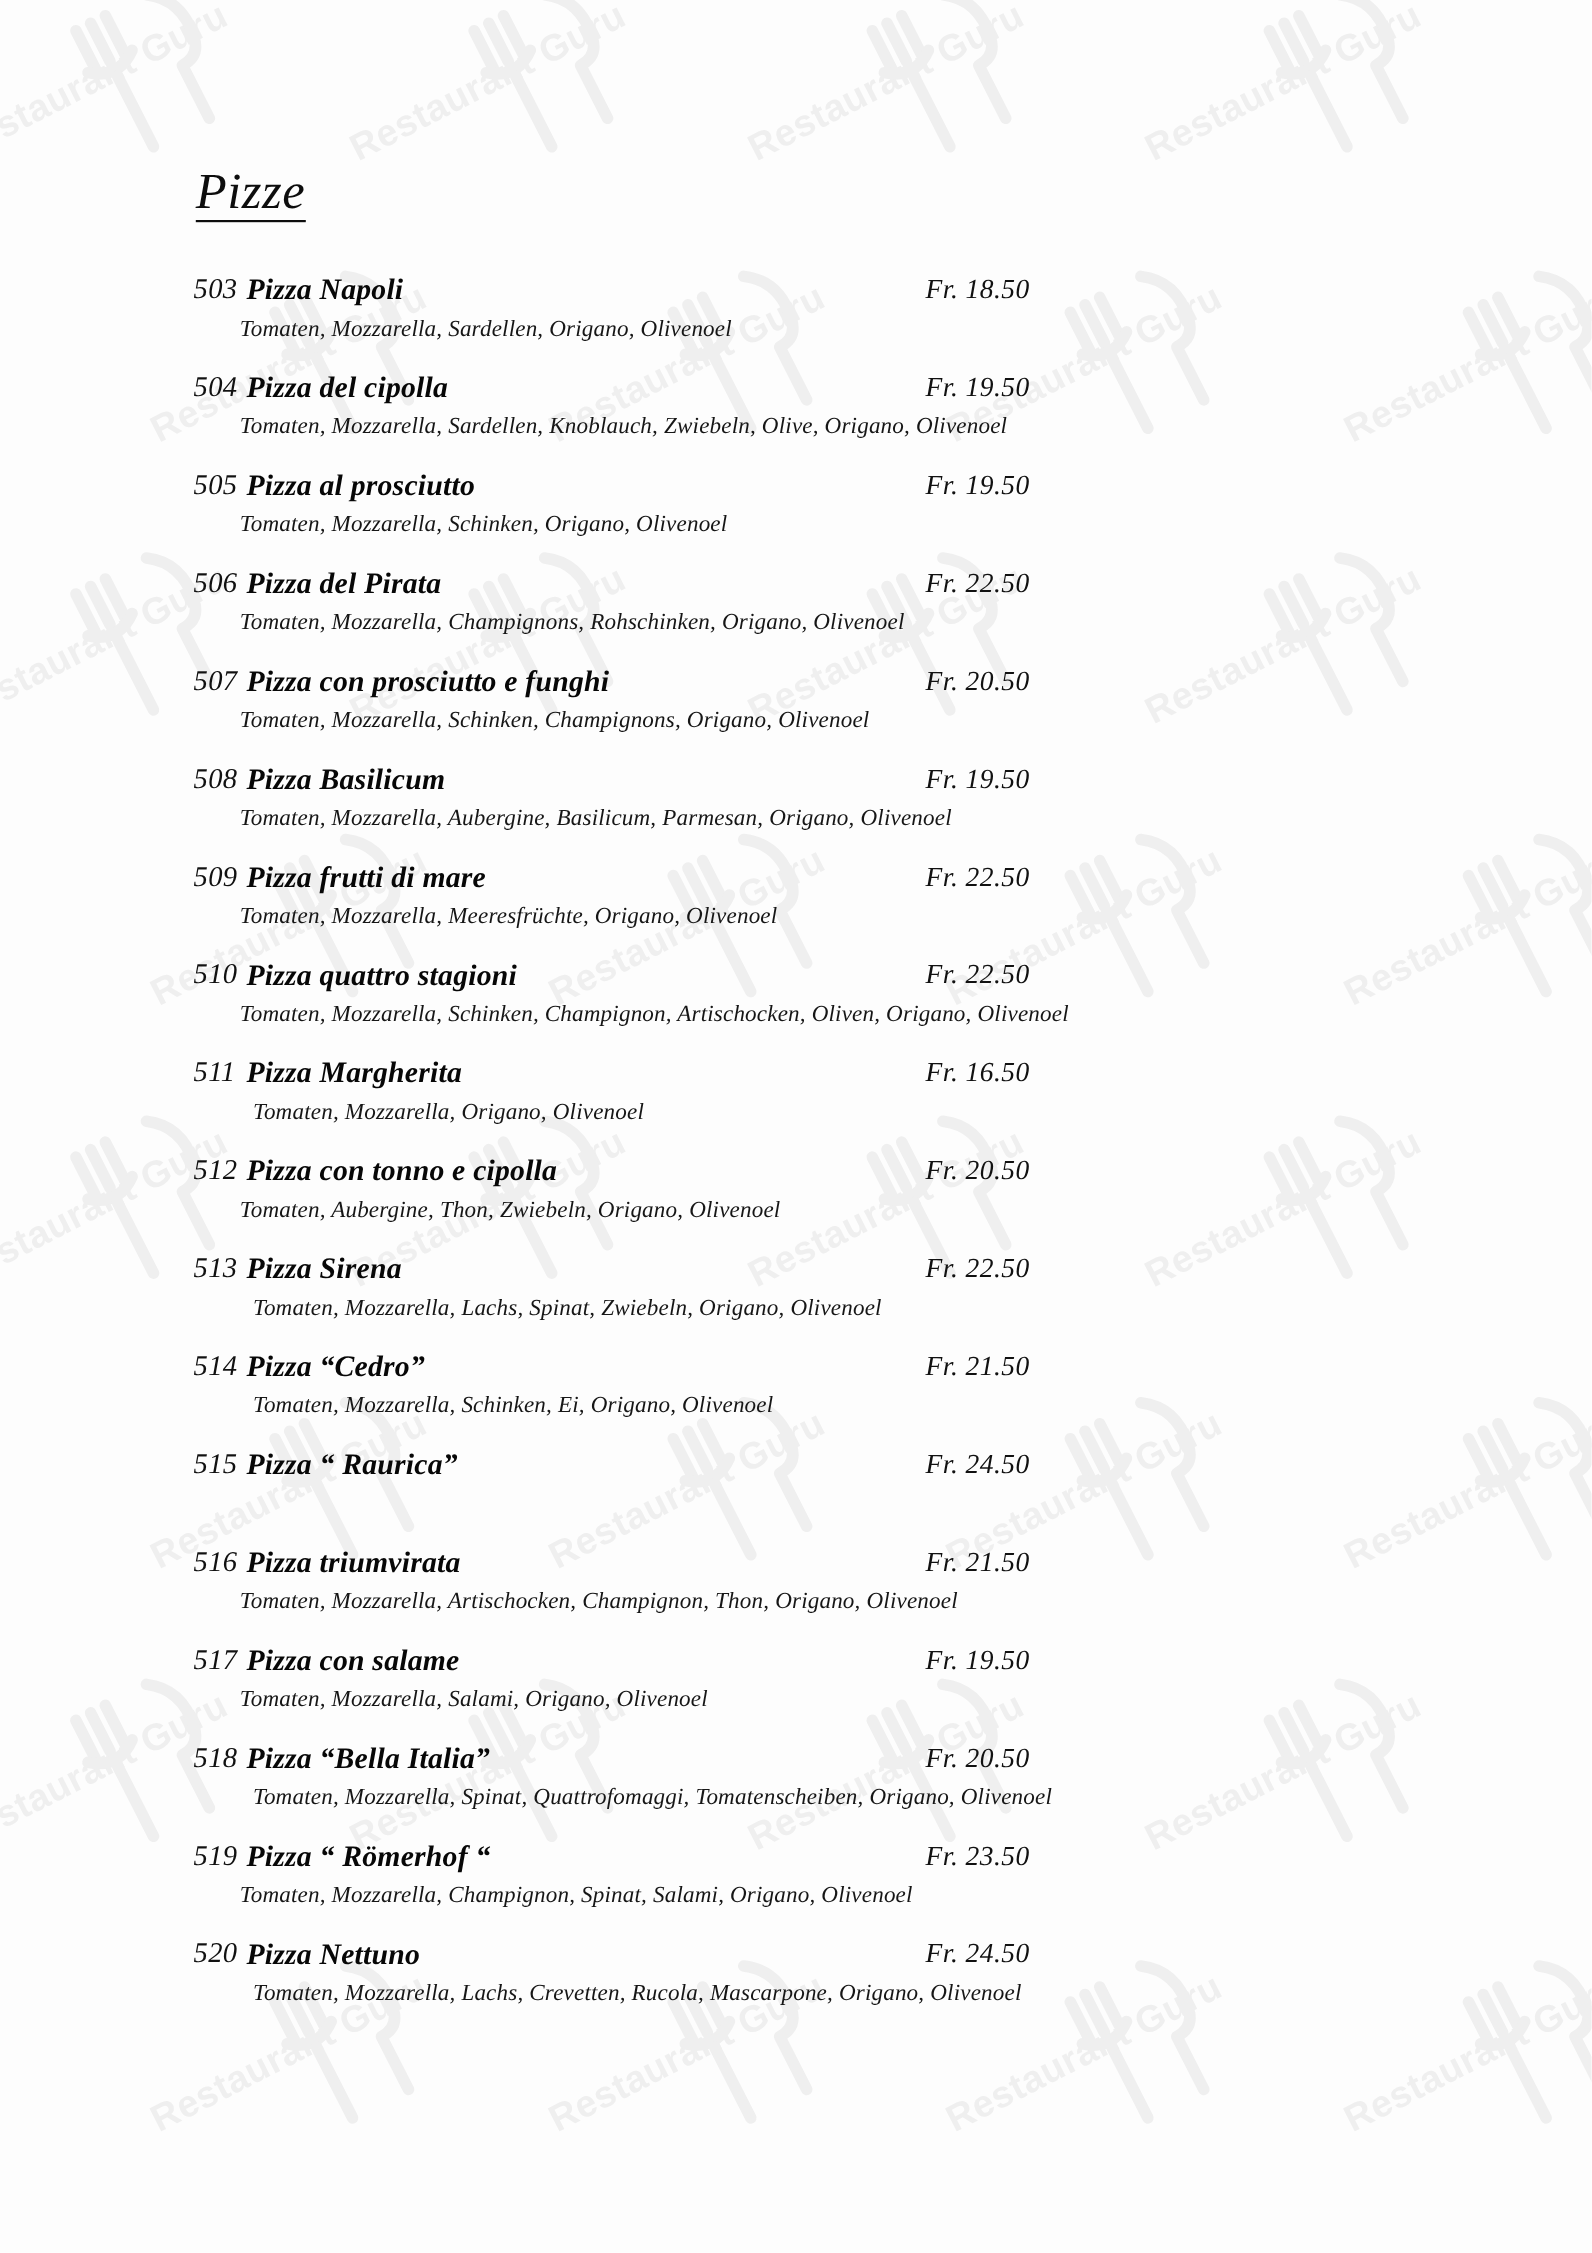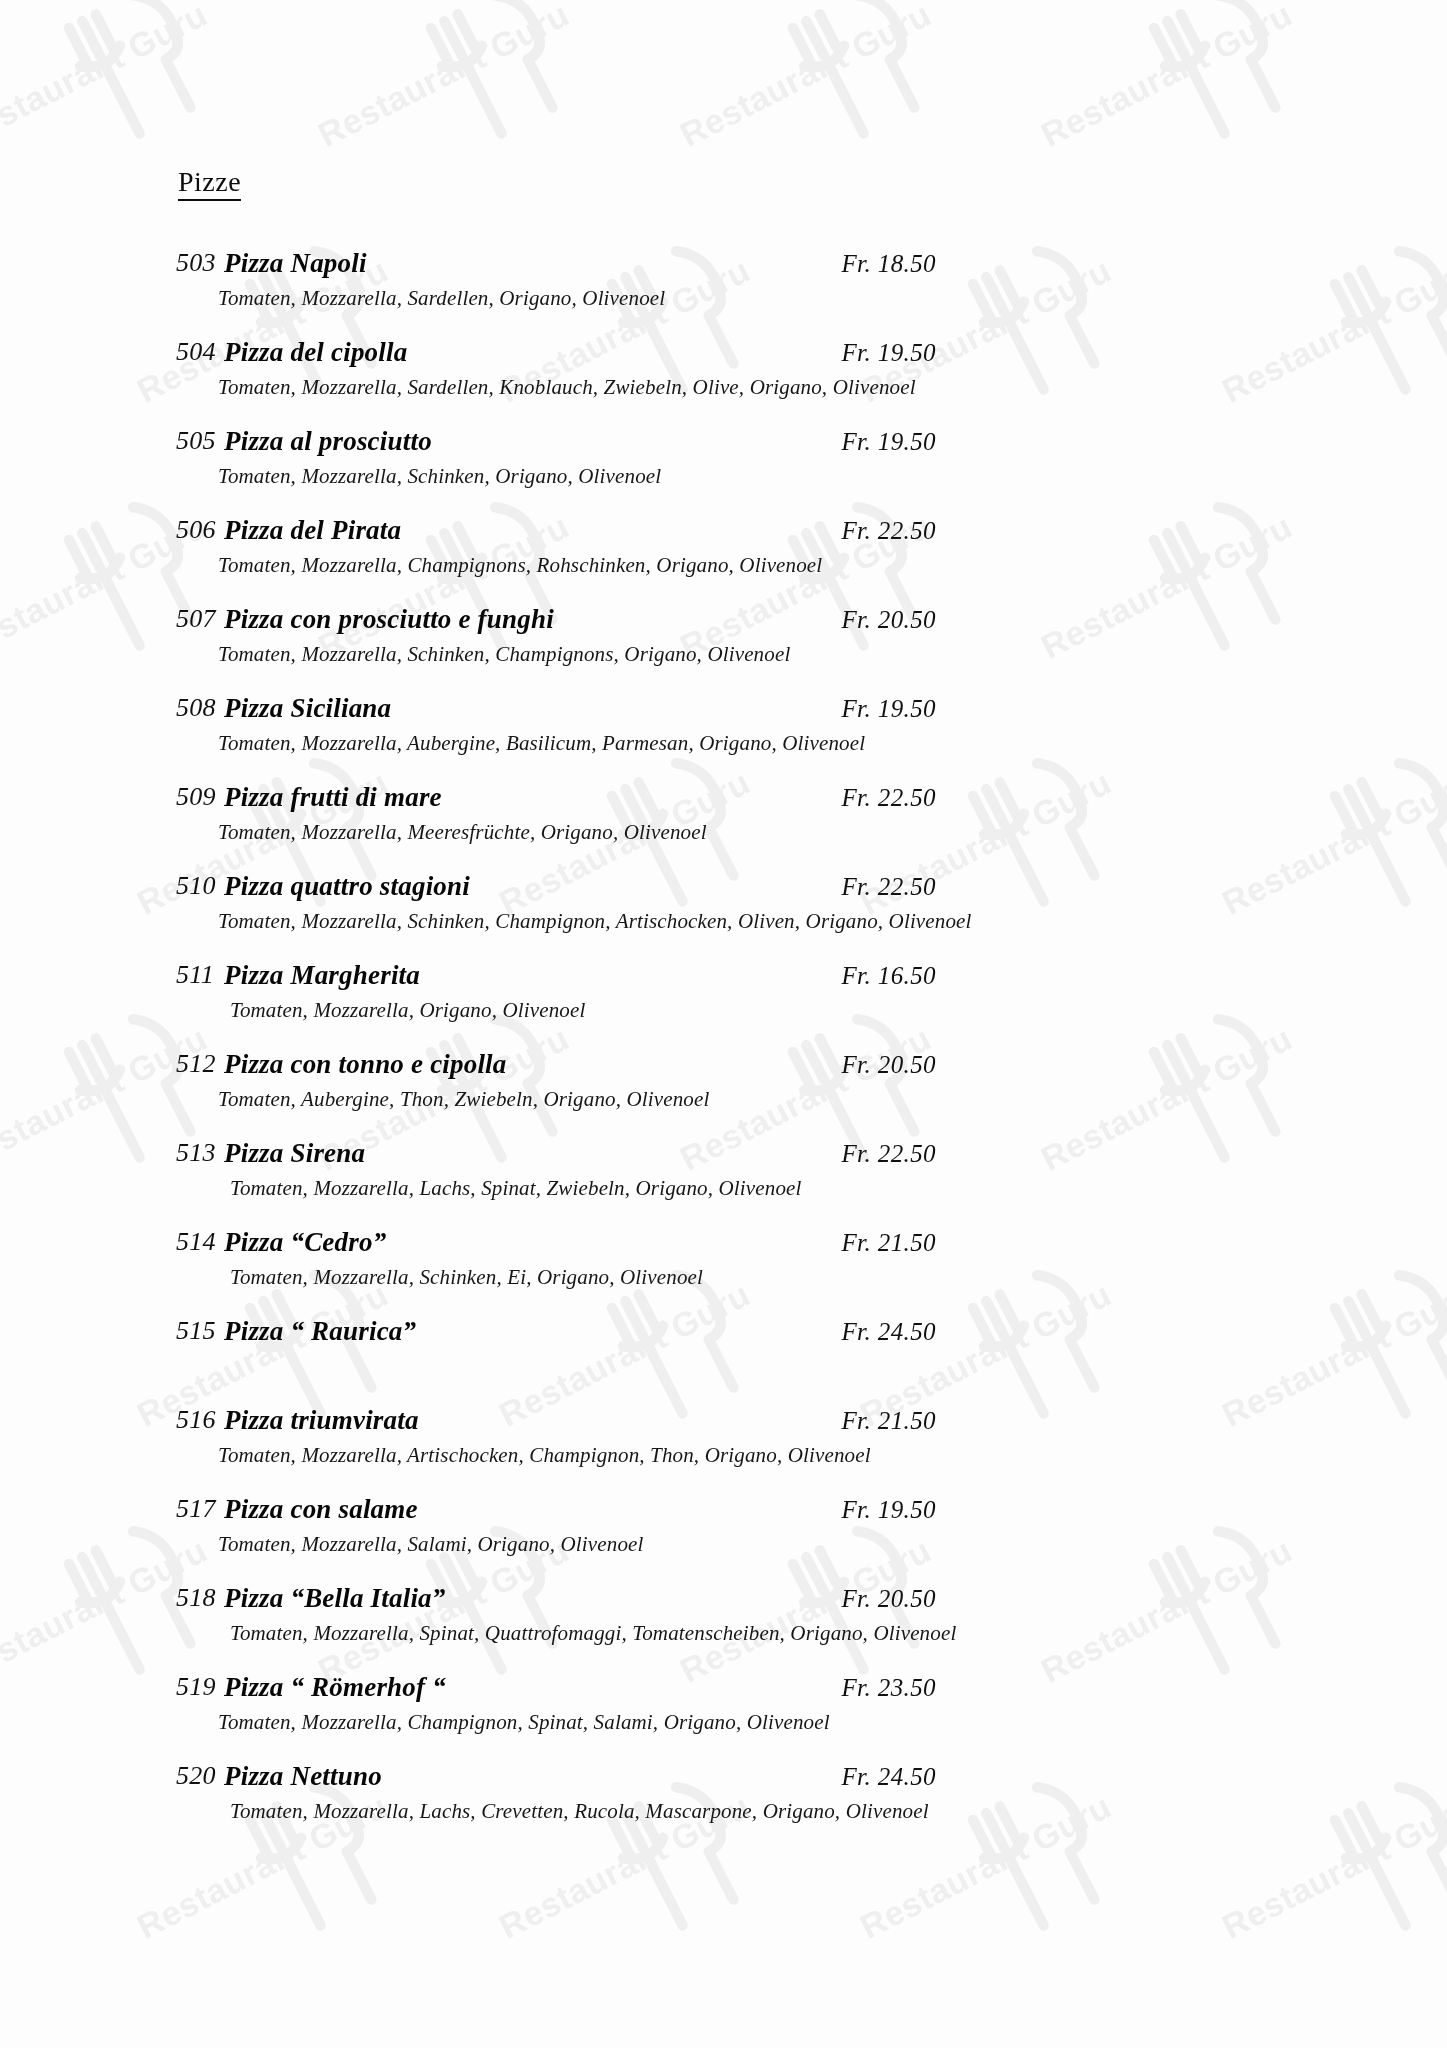--- a/index.html
+++ b/index.html
@@ -47,22 +47,23 @@
   
   #content {
     position: relative;
     z-index: 2;
     padding: 0;
   }
 
   .section-title {
     position: absolute;
     left: 178px;
-    top: 168px;
-    font-size: 28px;
+    top: 151px;
+    font-size: 46px;
+    font-style: italic;
     font-weight: 400;
     color: #0d0d0d;
     letter-spacing: 0.5px;
     border-bottom: 2px solid #0d0d0d;
     padding-bottom: 3px;
     line-height: 1;
   }
 
   #menu-list {
     position: absolute;
@@ -590,21 +591,21 @@
           <div class="item-head">
             <span class="item-code">507</span>
             <span class="item-name">Pizza con prosciutto e funghi</span>
             <span class="item-price">Fr. 20.50</span>
           </div>
           <div class="item-desc">Tomaten, Mozzarella, Schinken, Champignons, Origano, Olivenoel</div>
         </div>
         <div class="menu-item">
           <div class="item-head">
             <span class="item-code">508</span>
-            <span class="item-name">Pizza Siciliana</span>
+            <span class="item-name">Pizza Basilicum</span>
             <span class="item-price">Fr. 19.50</span>
           </div>
           <div class="item-desc">Tomaten, Mozzarella, Aubergine, Basilicum, Parmesan, Origano, Olivenoel</div>
         </div>
         <div class="menu-item">
           <div class="item-head">
             <span class="item-code">509</span>
             <span class="item-name">Pizza frutti di mare</span>
             <span class="item-price">Fr. 22.50</span>
           </div>

